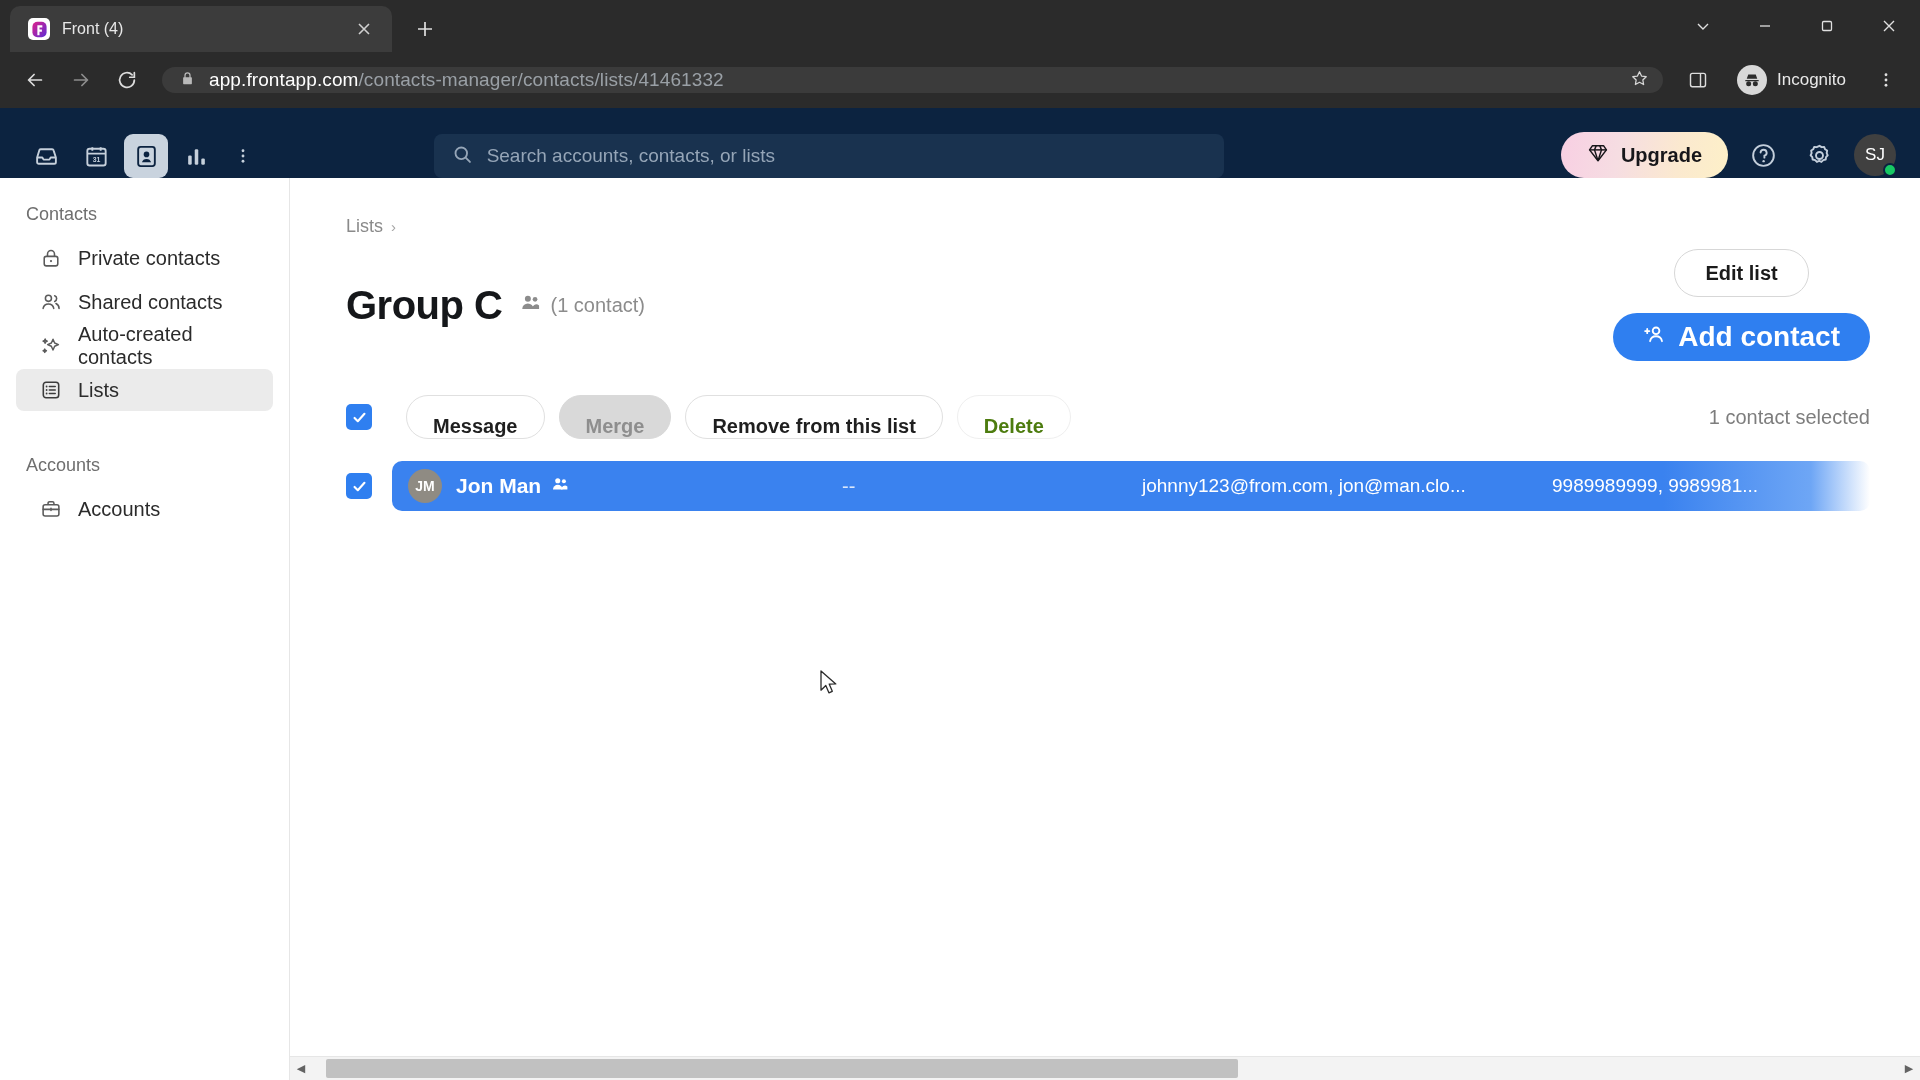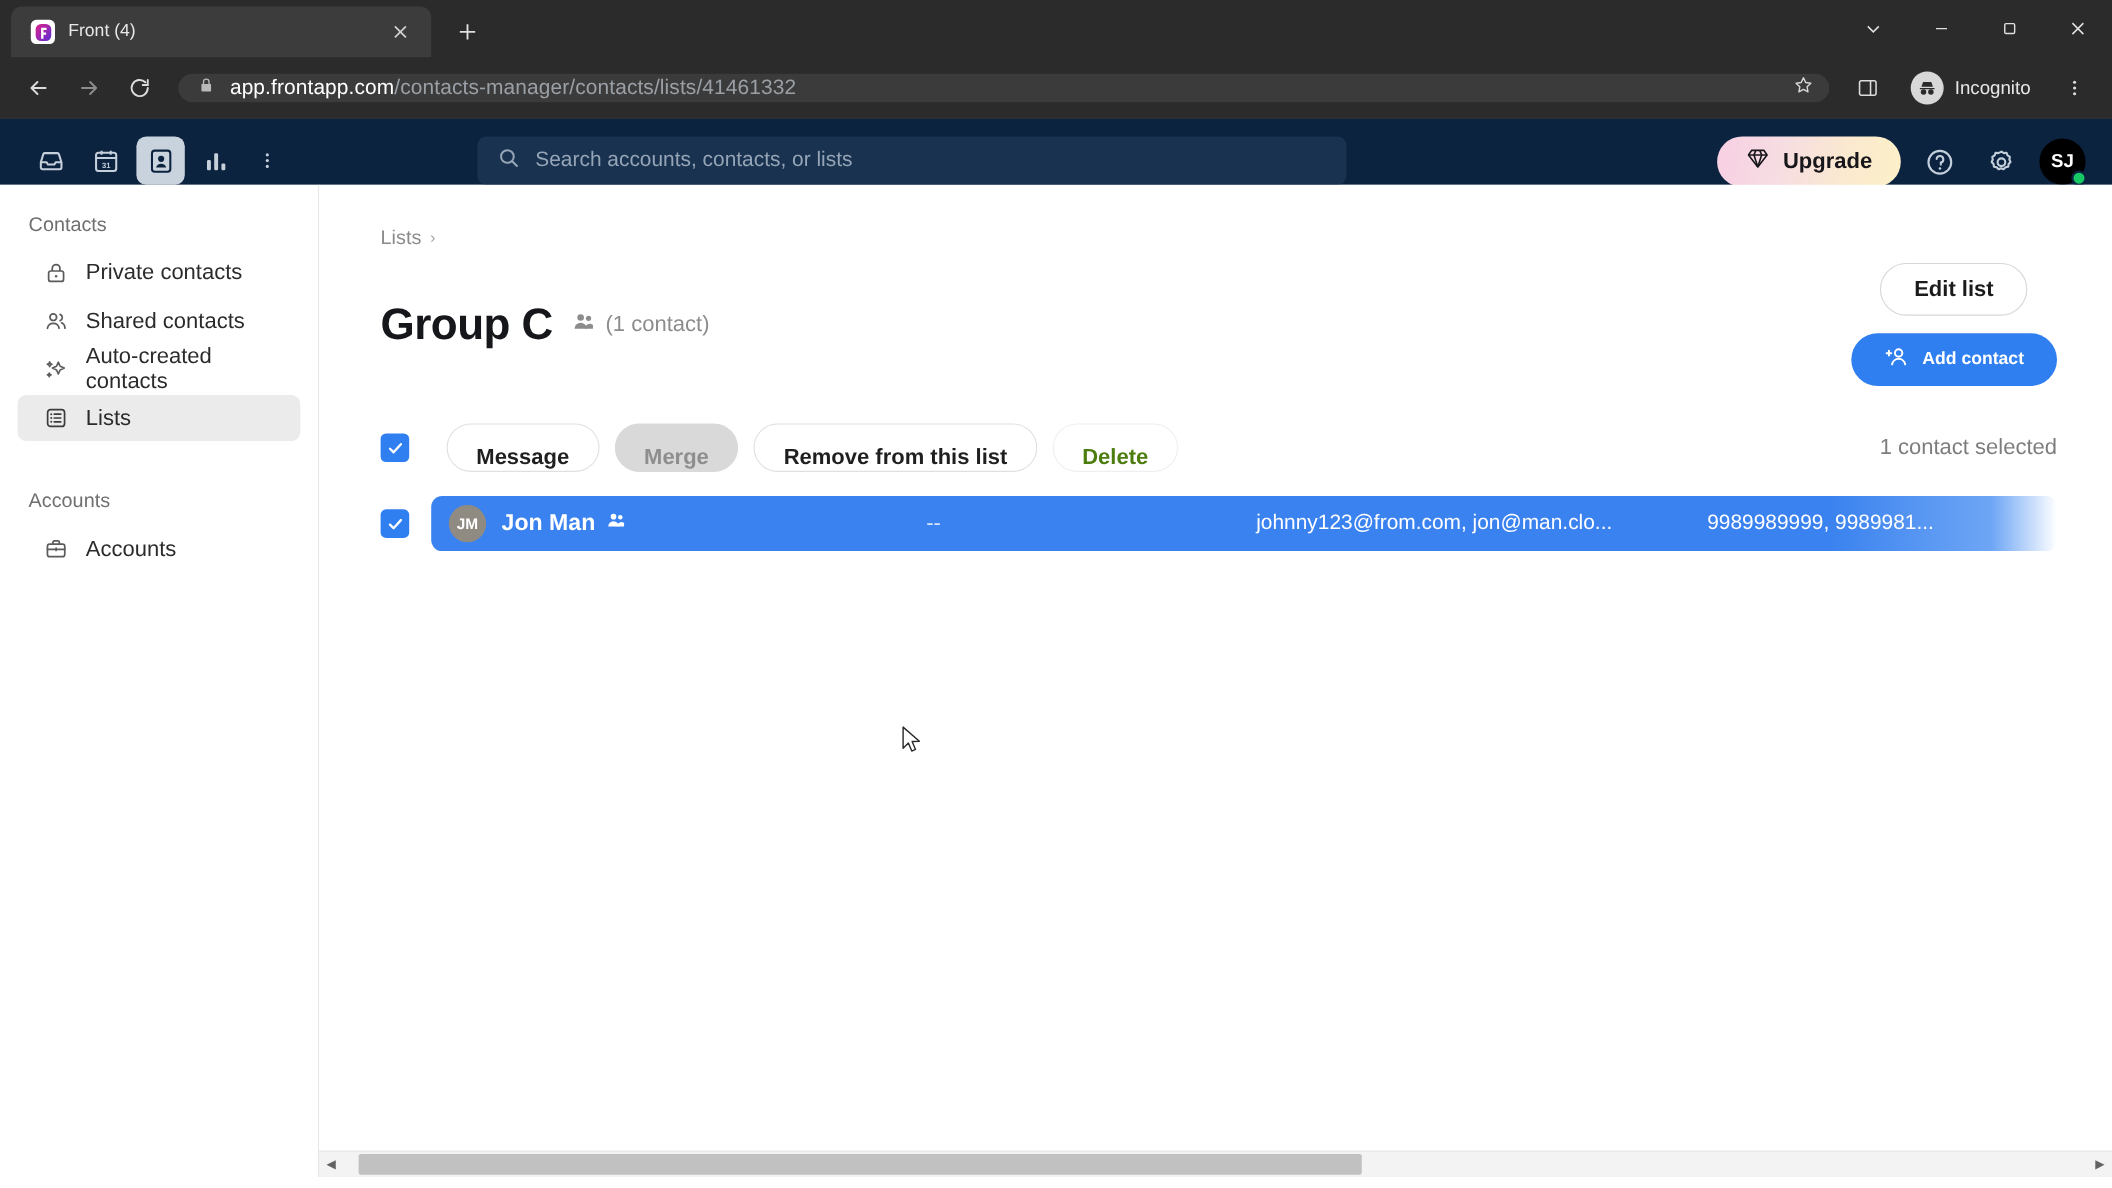--- a/index.html
+++ b/index.html
@@ -91,22 +91,22 @@
   .incog-avatar {
     width: 30px; height: 30px; border-radius: 50%;
     background: #d8d8d8; display: flex; align-items: center; justify-content: center;
   }
   .incognito-label { color: #e8e8e8; font-size: 17px; }
   .kebab-btn { width: 40px; height: 40px; display: flex; align-items: center;
                justify-content: center; color: #e0e0e0; }
 
   
   .app-topbar {
-    height: 60px; background: #0c2340;
-    display: flex; align-items: flex-start; padding: 16px 24px; gap: 6px;
+    height: 70px; background: #0c2340;
+    display: flex; align-items: flex-end; padding: 0 24px; gap: 6px;
   }
   .app-nav-icon {
     width: 44px; height: 44px; border-radius: 9px;
     display: flex; align-items: center; justify-content: center;
     color: #c6d0db; flex: none;
   }
   .app-nav-icon.active { background: #c9d3de; color: #0c2340; }
   .app-nav-icon.kebab { width: 38px; }
 
   .app-search {
@@ -124,23 +124,23 @@
     display: flex; align-items: center; gap: 12px;
     font-size: 20px; font-weight: bold; color: #17161a;
   }
   .circ-icon {
     width: 42px; height: 42px; border-radius: 50%;
     display: flex; align-items: center; justify-content: center;
     color: #c3cedb; flex: none;
   }
   .user-avatar {
     width: 42px; height: 42px; border-radius: 50%;
-    background: #000000;
-    display: flex; align-items: center; justify-content: center;
-    color: #ffffff; font-size: 17px; font-weight: bold;
+    background: #404040;
+    display: flex; align-items: center; justify-content: center;
+    color: #ffffff; font-size: 17px; font-weight: normal;
     position: relative; flex: none;
   }
   .user-avatar .presence {
     position: absolute; right: -1px; bottom: -1px;
     width: 14px; height: 14px; border-radius: 50%;
     background: #17c964; border: 2px solid #0c2340;
   }
 
   
   .app-body { display: flex; height: calc(1080px - 52px - 56px - 70px); }
@@ -187,21 +187,21 @@
   .title-actions { margin-left: auto; display: flex; align-items: center; gap: 16px; flex-direction: column; }
   .btn-edit-list {
     height: 48px; padding: 0 30px; border-radius: 24px;
     border: 1px solid #d7d7d7; background: #ffffff;
     font-size: 20px; font-weight: bold; color: #1b1b1b;
     display: flex; align-items: center;
   }
   .btn-add-contact {
     height: 48px; padding: 0 30px; border-radius: 24px;
     background: #2f7ff0; color: #ffffff;
-    font-size: 16px; font-weight: bold;
+    font-size: 28px; font-weight: bold;
     display: flex; align-items: center; gap: 12px;
   }
 
   .actions-row {
     display: flex; align-items: center; gap: 14px; margin-top: 34px;
   }
   .check-box {
     width: 26px; height: 26px; border-radius: 5px;
     background: #2f7ff0; flex: none;
     display: flex; align-items: center; justify-content: center;

